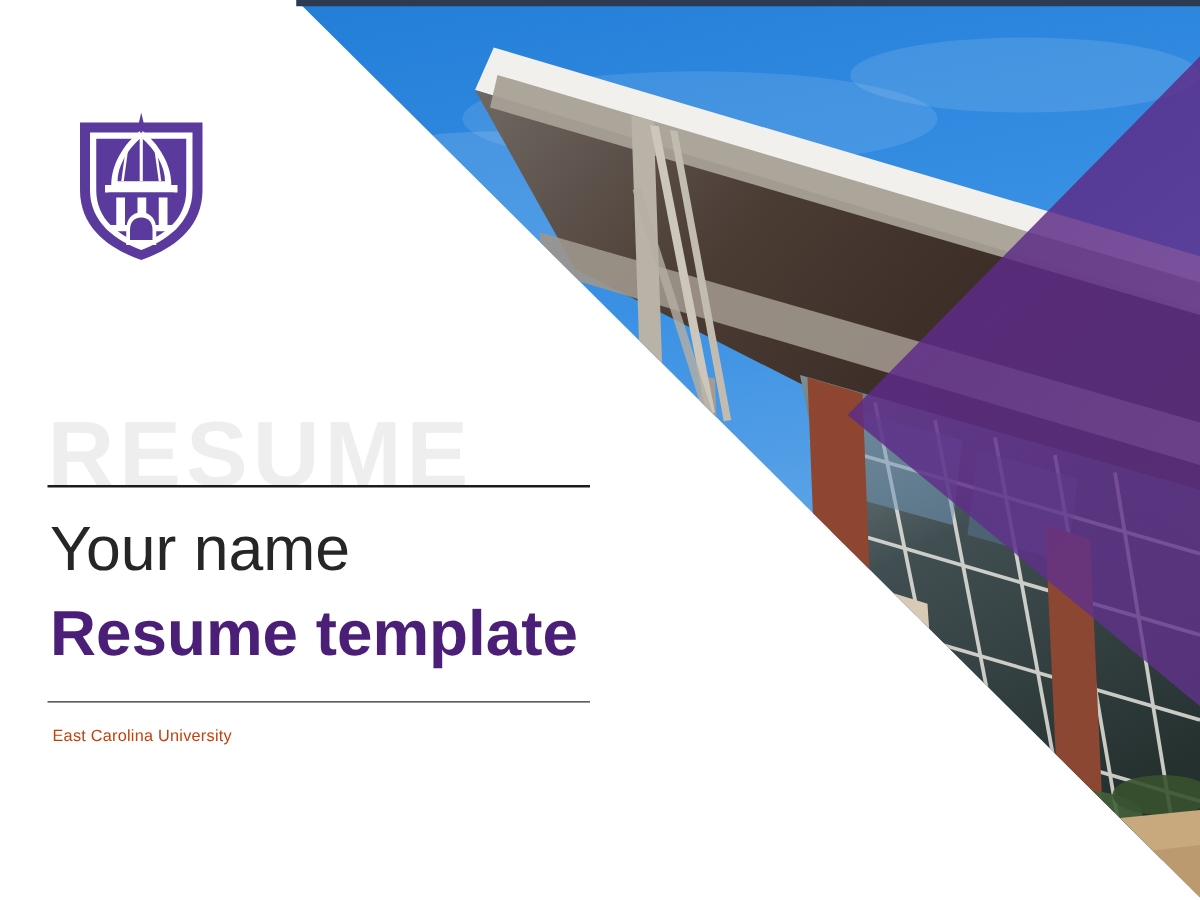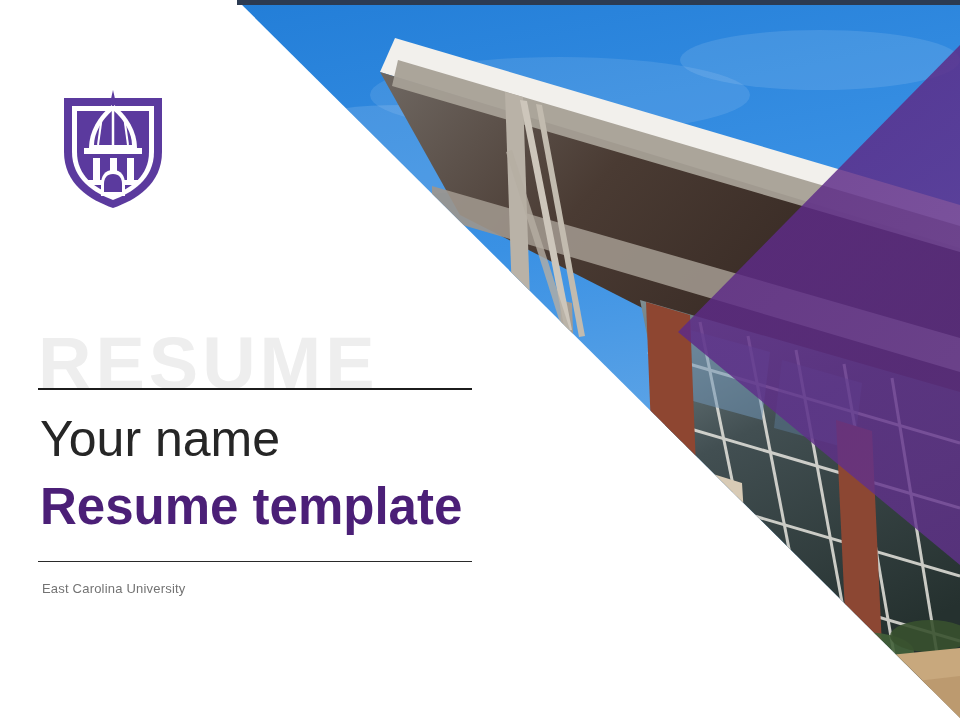--- a/index.html
+++ b/index.html
@@ -82,21 +82,21 @@
     font-size:51px;
     font-weight:bold;
     color:#4b1f77;
     line-height:1.12;
     white-space:nowrap;
   }
 
   #university{
     position:absolute;left:42px;top:581px;
     font-size:13px;
-    color:#737373;
+    color:#c2410c;
     letter-spacing:.2px;
     white-space:nowrap;
   }
 
   #footer-url{
     position:absolute;left:42px;top:672px;
     font-size:19px;
     color:#c9c9c9;
     letter-spacing:.3px;
     white-space:nowrap;

